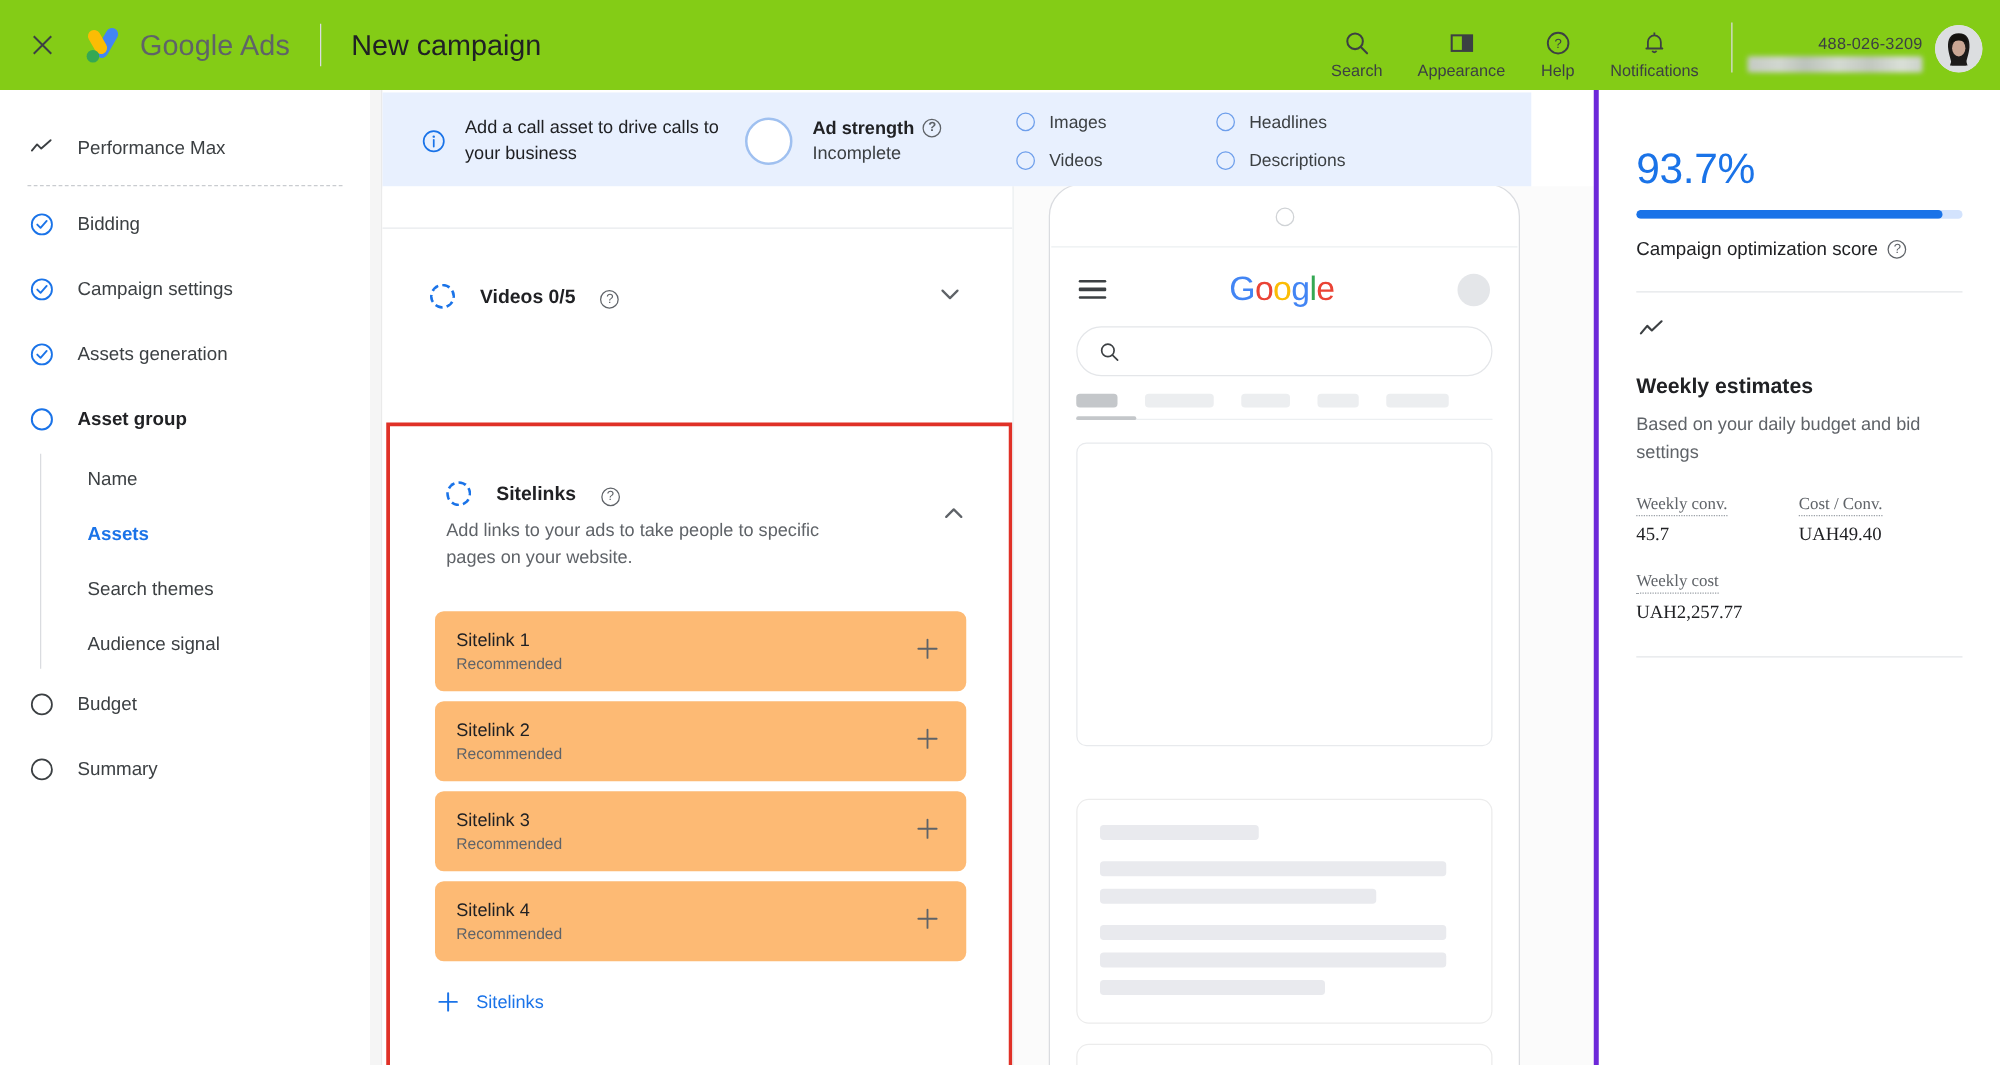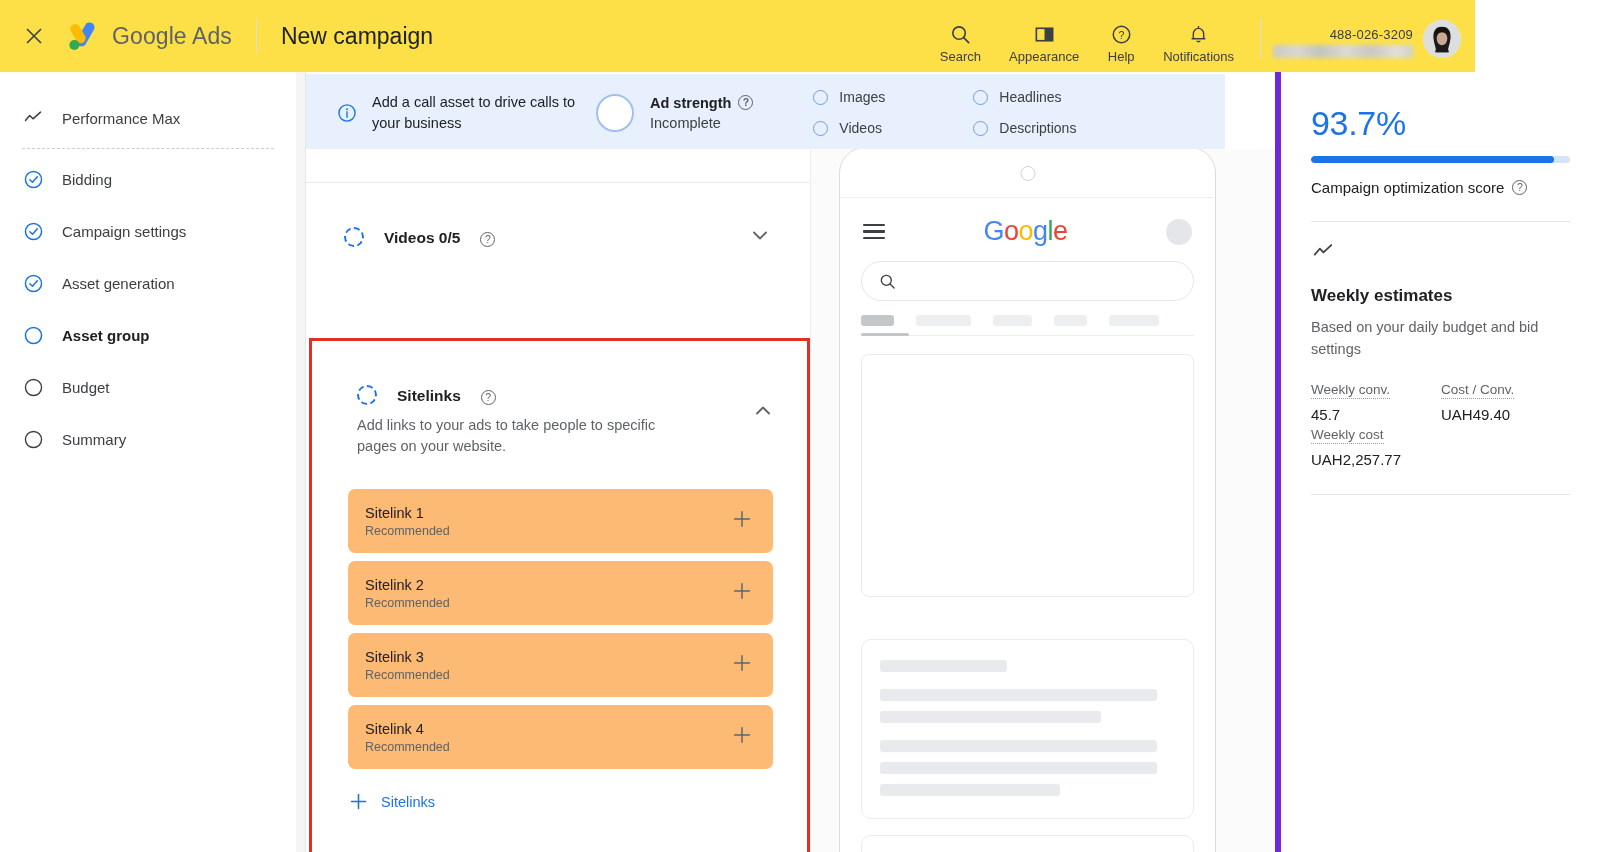--- a/index.html
+++ b/index.html
@@ -8,22 +8,22 @@
     font-family: "Liberation Sans", sans-serif;
     background: #ffffff;
     overflow: hidden;
     color: #202124;
     -webkit-font-smoothing: antialiased;
   }
 
   
   .topbar {
     position: absolute; top: 0; left: 0;
-    width: 1475px; height: 72px;
-    background: #fde047;
+    width: 1600px; height: 72px;
+    background: #84cc16;
     display: flex; align-items: center;
   }
   .close-btn {
     width: 40px; height: 40px; margin-left: 14px;
     display: flex; align-items: center; justify-content: center;
     cursor: pointer; border-radius: 50%;
   }
   .close-btn svg { display:block; }
   .logo-wrap {
     display: flex; align-items: center; gap: 12px;
@@ -242,37 +242,37 @@
   }
   .ph-card {
     margin: 42px 20px 0 20px; border:1px solid #ececec; border-radius:10px;
     padding: 20px 18px 22px 18px; background:#fff;
   }
   .sk { height:12px; border-radius:3px; background:#e9eaee; }
 
   
   .rightpanel {
     position:absolute; top:72px; left:1275px; width:325px; height:780px;
-    background:#fff; border-left:6px solid #6d28d9;
-    padding: 32px 30px 0 30px;
+    background:#fff; border-left:4px solid #6d28d9;
+    padding: 44px 30px 0 30px;
   }
   .score { font-size:34px; color:#1a73e8; font-weight:400; letter-spacing:-.3px;}
   .bar-track {
     margin-top:13px; height:7px; border-radius:4px; background:#d3e3fd;
     position:relative; overflow:hidden;
   }
   .bar-fill { position:absolute; left:0; top:0; bottom:0; background:#1a73e8; border-radius:4px;}
   .rp-label {
     margin-top:16px; font-size:15px; color:#202124;
     display:flex; align-items:center; gap:8px;
   }
   .rp-divider { margin-top:25px; height:1px; background:#e4e6e9; }
   .rp-h { font-size:17px; font-weight:700; color:#202124; margin-top:20px;}
   .rp-sub { font-size:14.5px; color:#5f6368; line-height:22px; margin-top:10px;}
-  .est-grid { display:grid; grid-template-columns: 130px 1fr; margin-top:22px; row-gap:4px;}
+  .est-grid { display:grid; grid-template-columns: 130px 1fr; margin-top:22px; row-gap:20px;font-family:Liberation Serif, serif;}
   .est-k {
     font-size:13.5px; color:#5f6368;
     border-bottom:1px dotted #9aa0a6; width:max-content; padding-bottom:1px;
   }
   .est-v { font-size:15px; color:#202124; margin-top:7px; }
   .rp-divider2 { margin-top:26px; height:1px; background:#e4e6e9; }
 </style>
 </head>
 <body>
 
@@ -388,32 +388,46 @@
     <span>Campaign settings</span>
   </div>
 
   <div class="nav-row">
     <span class="ic">
       <svg width="21" height="21" viewBox="0 0 24 24">
         <circle cx="12" cy="12" r="9.2" fill="none" stroke="#1a73e8" stroke-width="1.7"></circle>
         <path d="M7.8 12.2 L10.8 15.2 L16.4 8.8" fill="none" stroke="#1a73e8" stroke-width="1.7" stroke-linecap="round" stroke-linejoin="round"></path>
       </svg>
     </span>
-    <span>Asset generation</span>
+    <span>Assets generation</span>
   </div>
 
   <div class="nav-row bold">
     <span class="ic">
       <svg width="21" height="21" viewBox="0 0 24 24">
         <circle cx="12" cy="12" r="9.2" fill="none" stroke="#1a73e8" stroke-width="1.8"></circle>
       </svg>
     </span>
     <span>Asset group</span>
   </div>
 
+  <div class="subnav">
+    <div class="subnav-row">
+      <span>Name</span>
+    </div>
+    <div class="subnav-row active">
+      <span>Assets</span>
+    </div>
+    <div class="subnav-row">
+      <span>Search themes</span>
+    </div>
+    <div class="subnav-row">
+      <span>Audience signal</span>
+    </div>
+  </div>
 
   <div class="nav-row">
     <span class="ic">
       <svg width="21" height="21" viewBox="0 0 24 24">
         <circle cx="12" cy="12" r="9.2" fill="none" stroke="#3c4043" stroke-width="1.6"></circle>
       </svg>
     </span>
     <span>Budget</span>
   </div>
 

